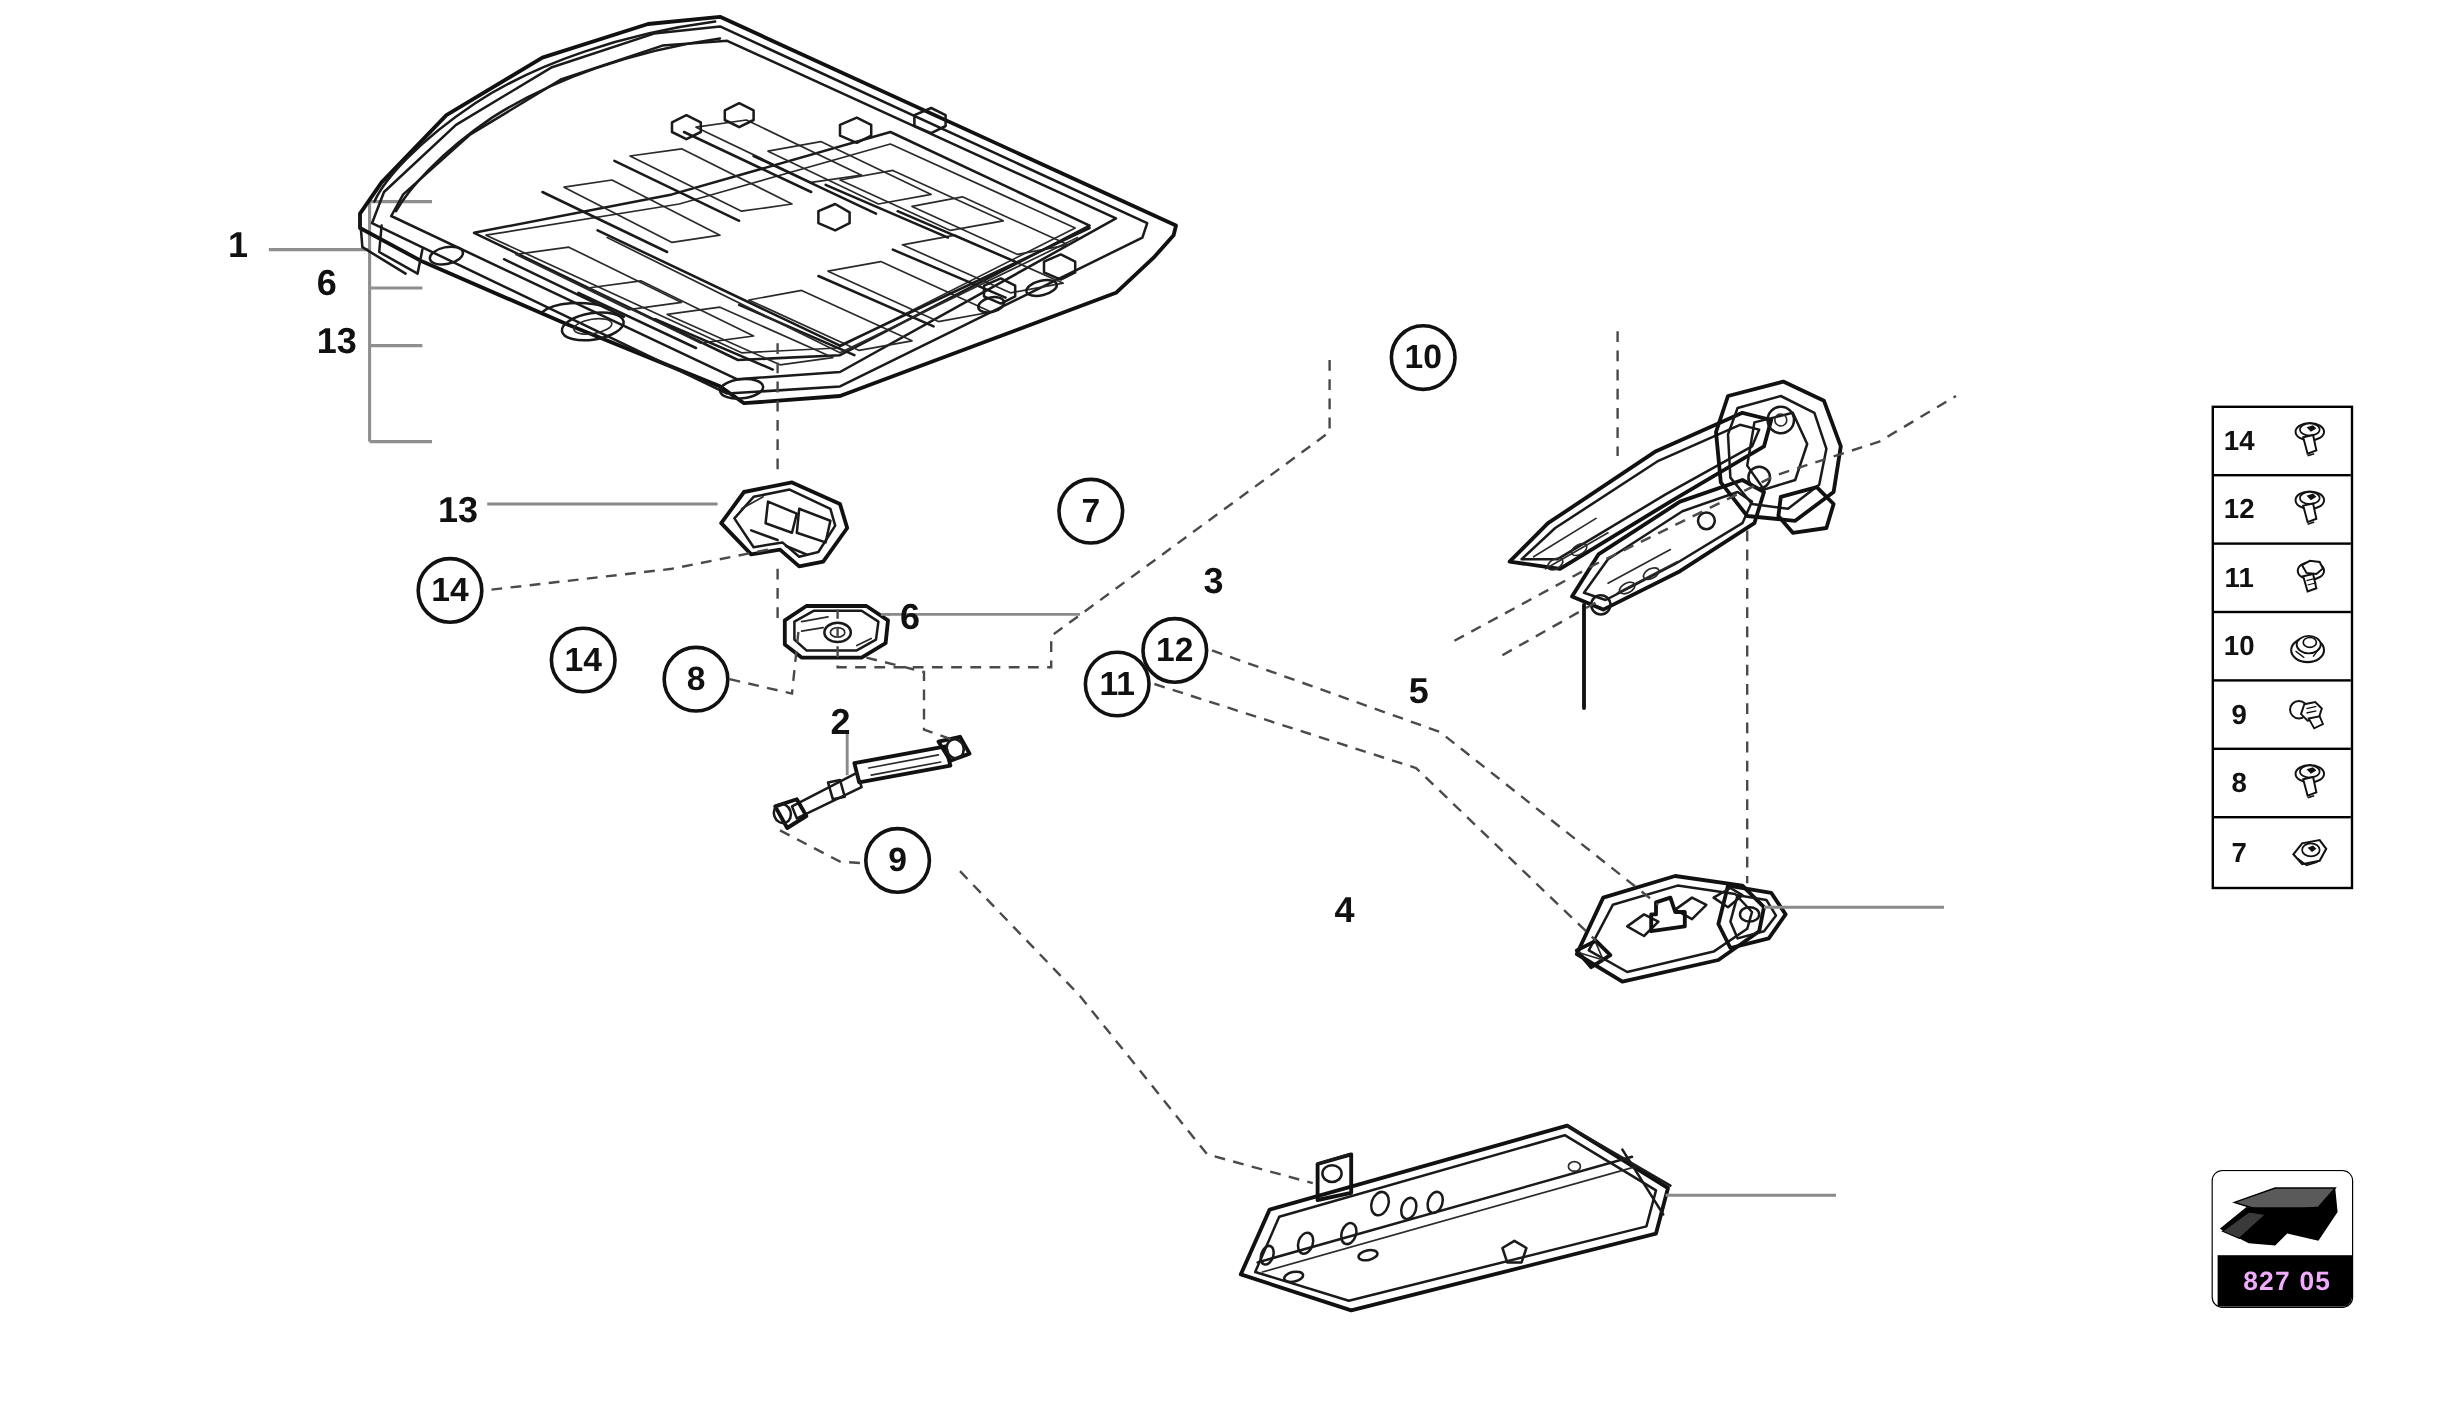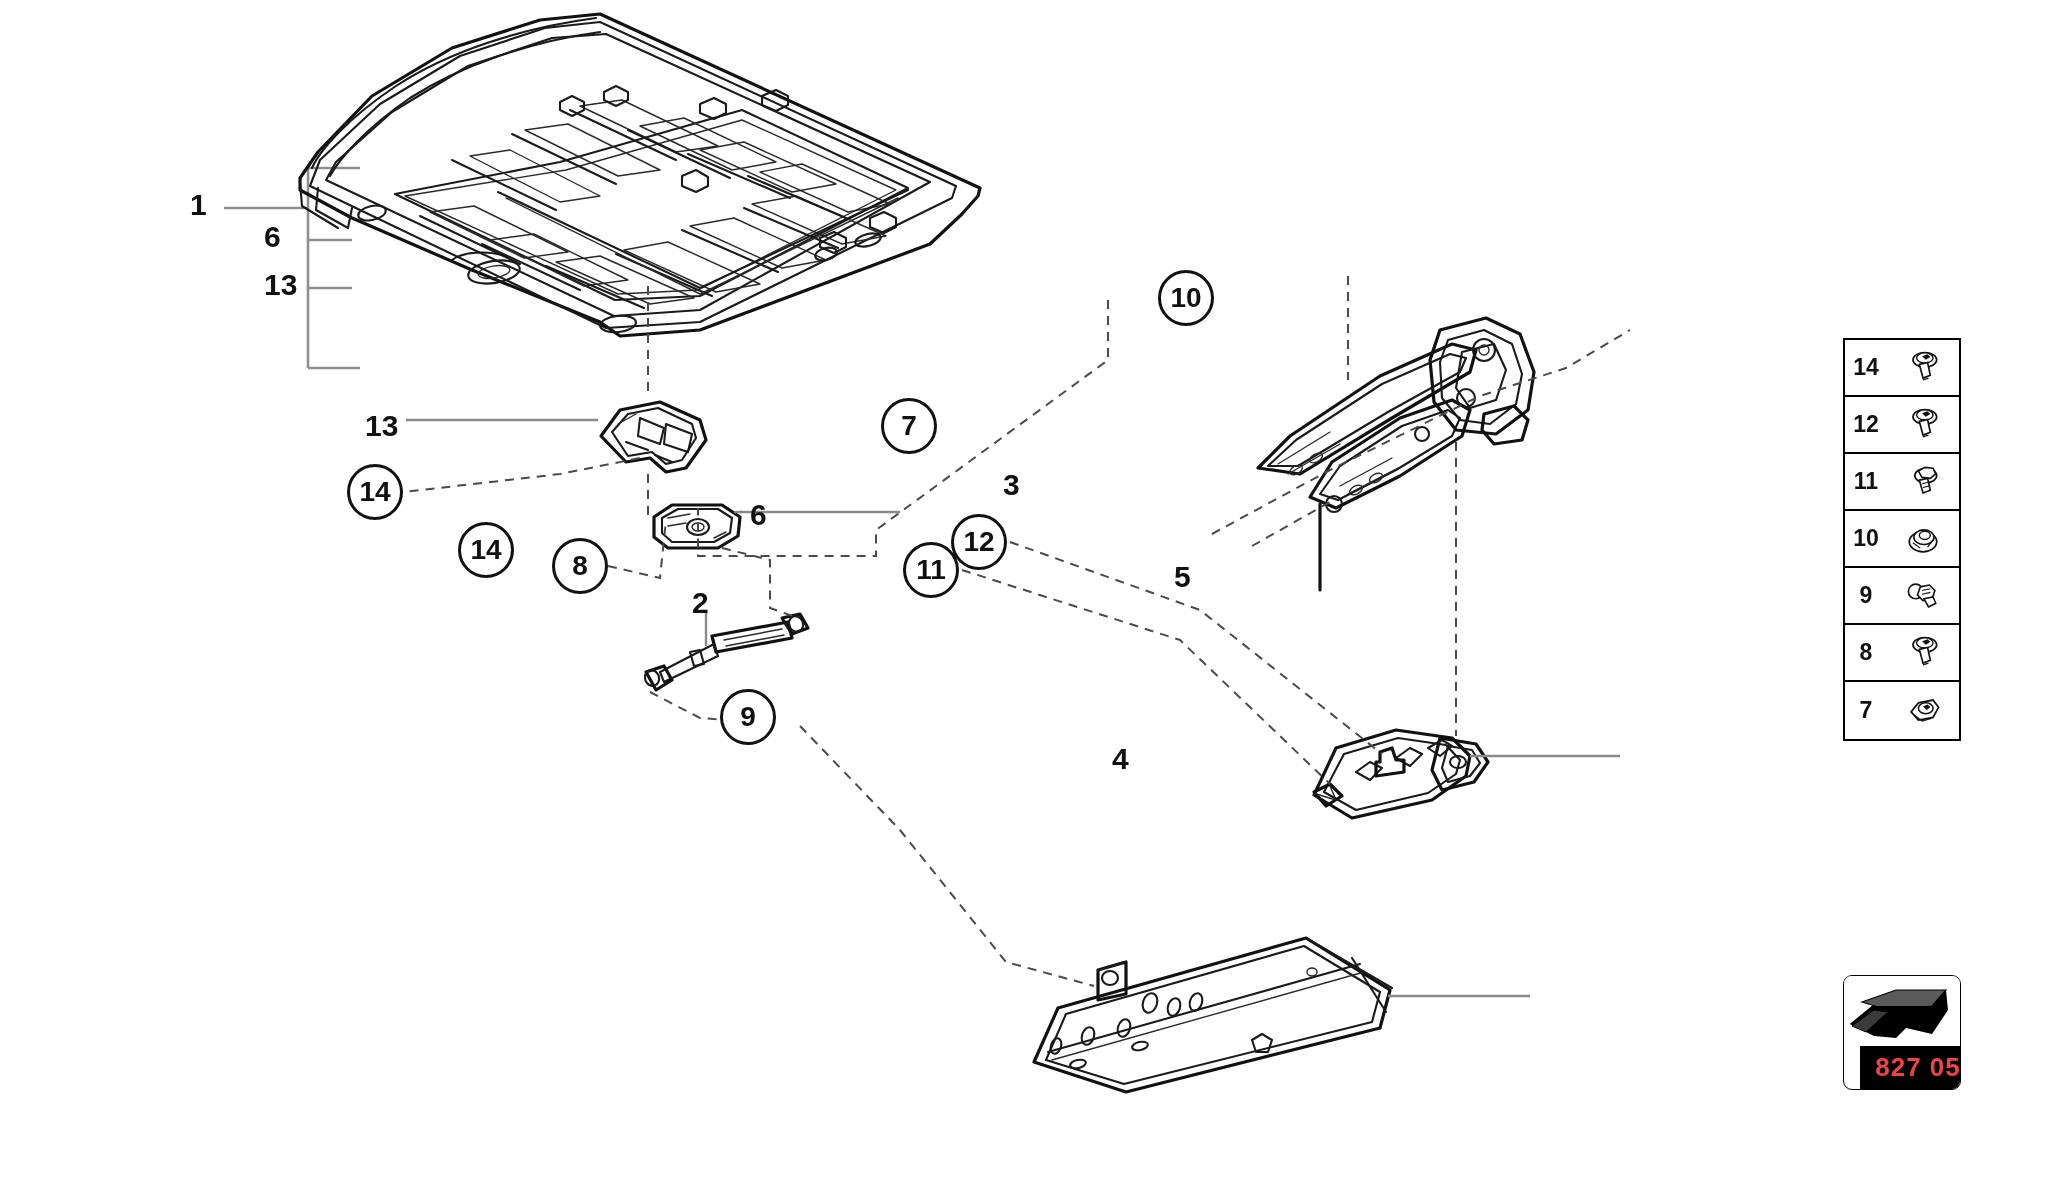--- a/index.html
+++ b/index.html
@@ -97,32 +97,32 @@
     box-sizing: border-box;
   }
   #badge-art {
     position: relative;
     width: 100%;
     height: 72px;
     background: #ffffff;
   }
   #badge-code {
     position: absolute;
-    left: 16px;
+    left: 4px;
     bottom: 0;
     width: 100%;
     height: 43px;
     background: #000000;
-    color: #ef4444;
+    color: #f0abfc;
     display: flex;
     align-items: center;
     justify-content: center;
     font-family: "Liberation Sans", sans-serif;
     font-weight: bold;
-    font-size: 26px;
+    font-size: 22px;
     letter-spacing: 1px;
   }
 </style>
 </head>
 <body>
 
 <div id="page">
 
   <svg id="artboard" viewBox="0 0 2048 1178">
     <defs>

